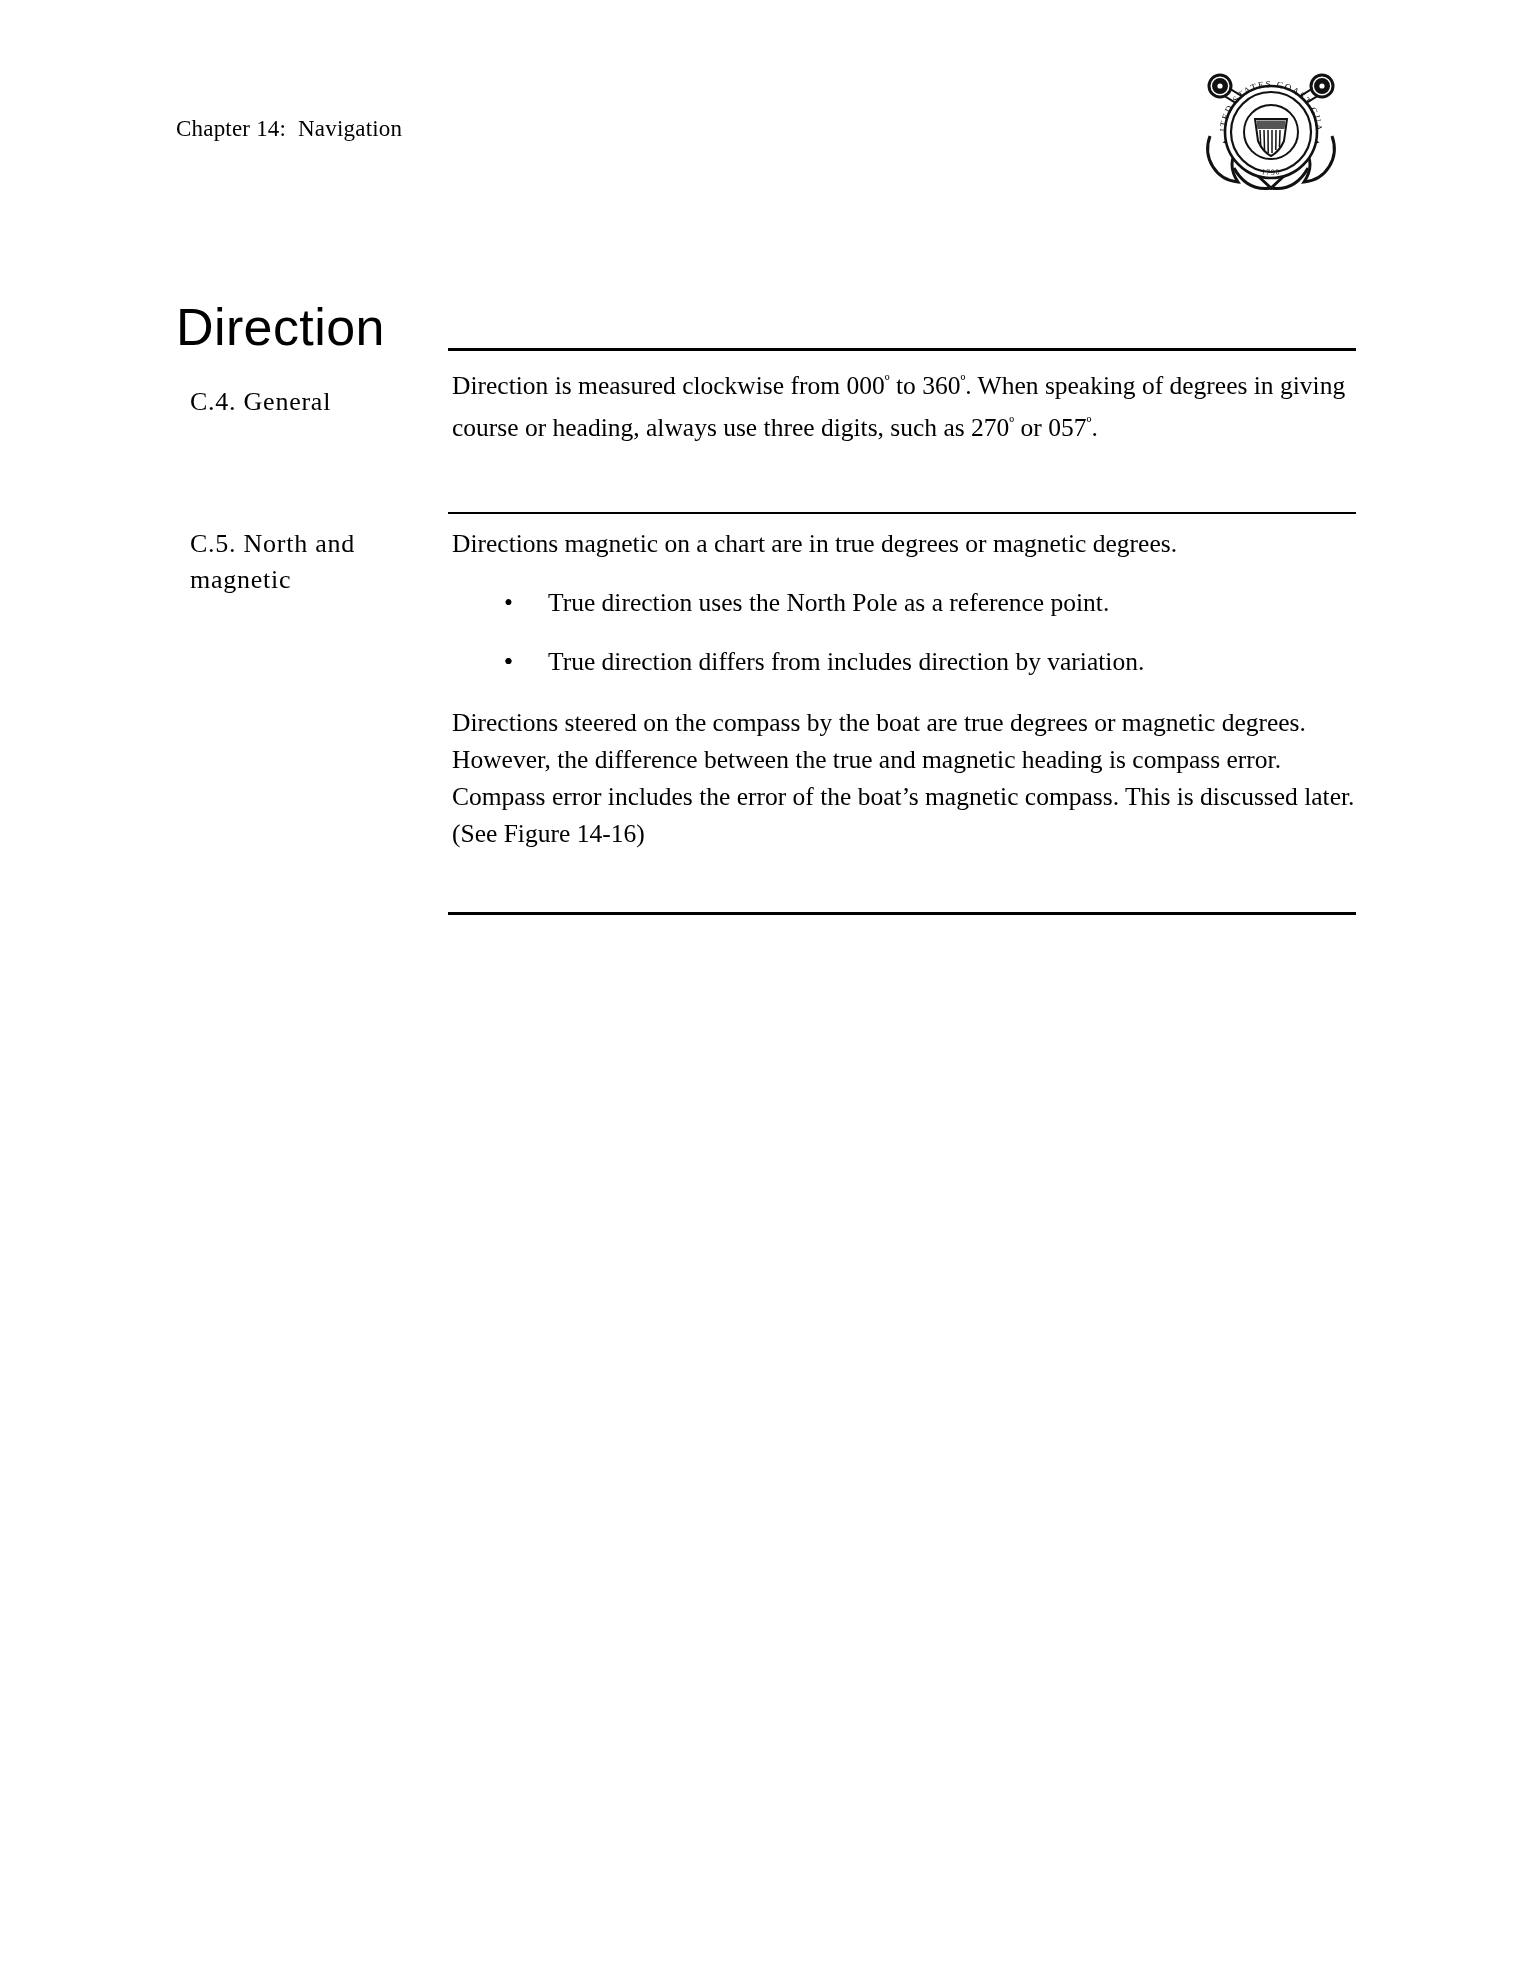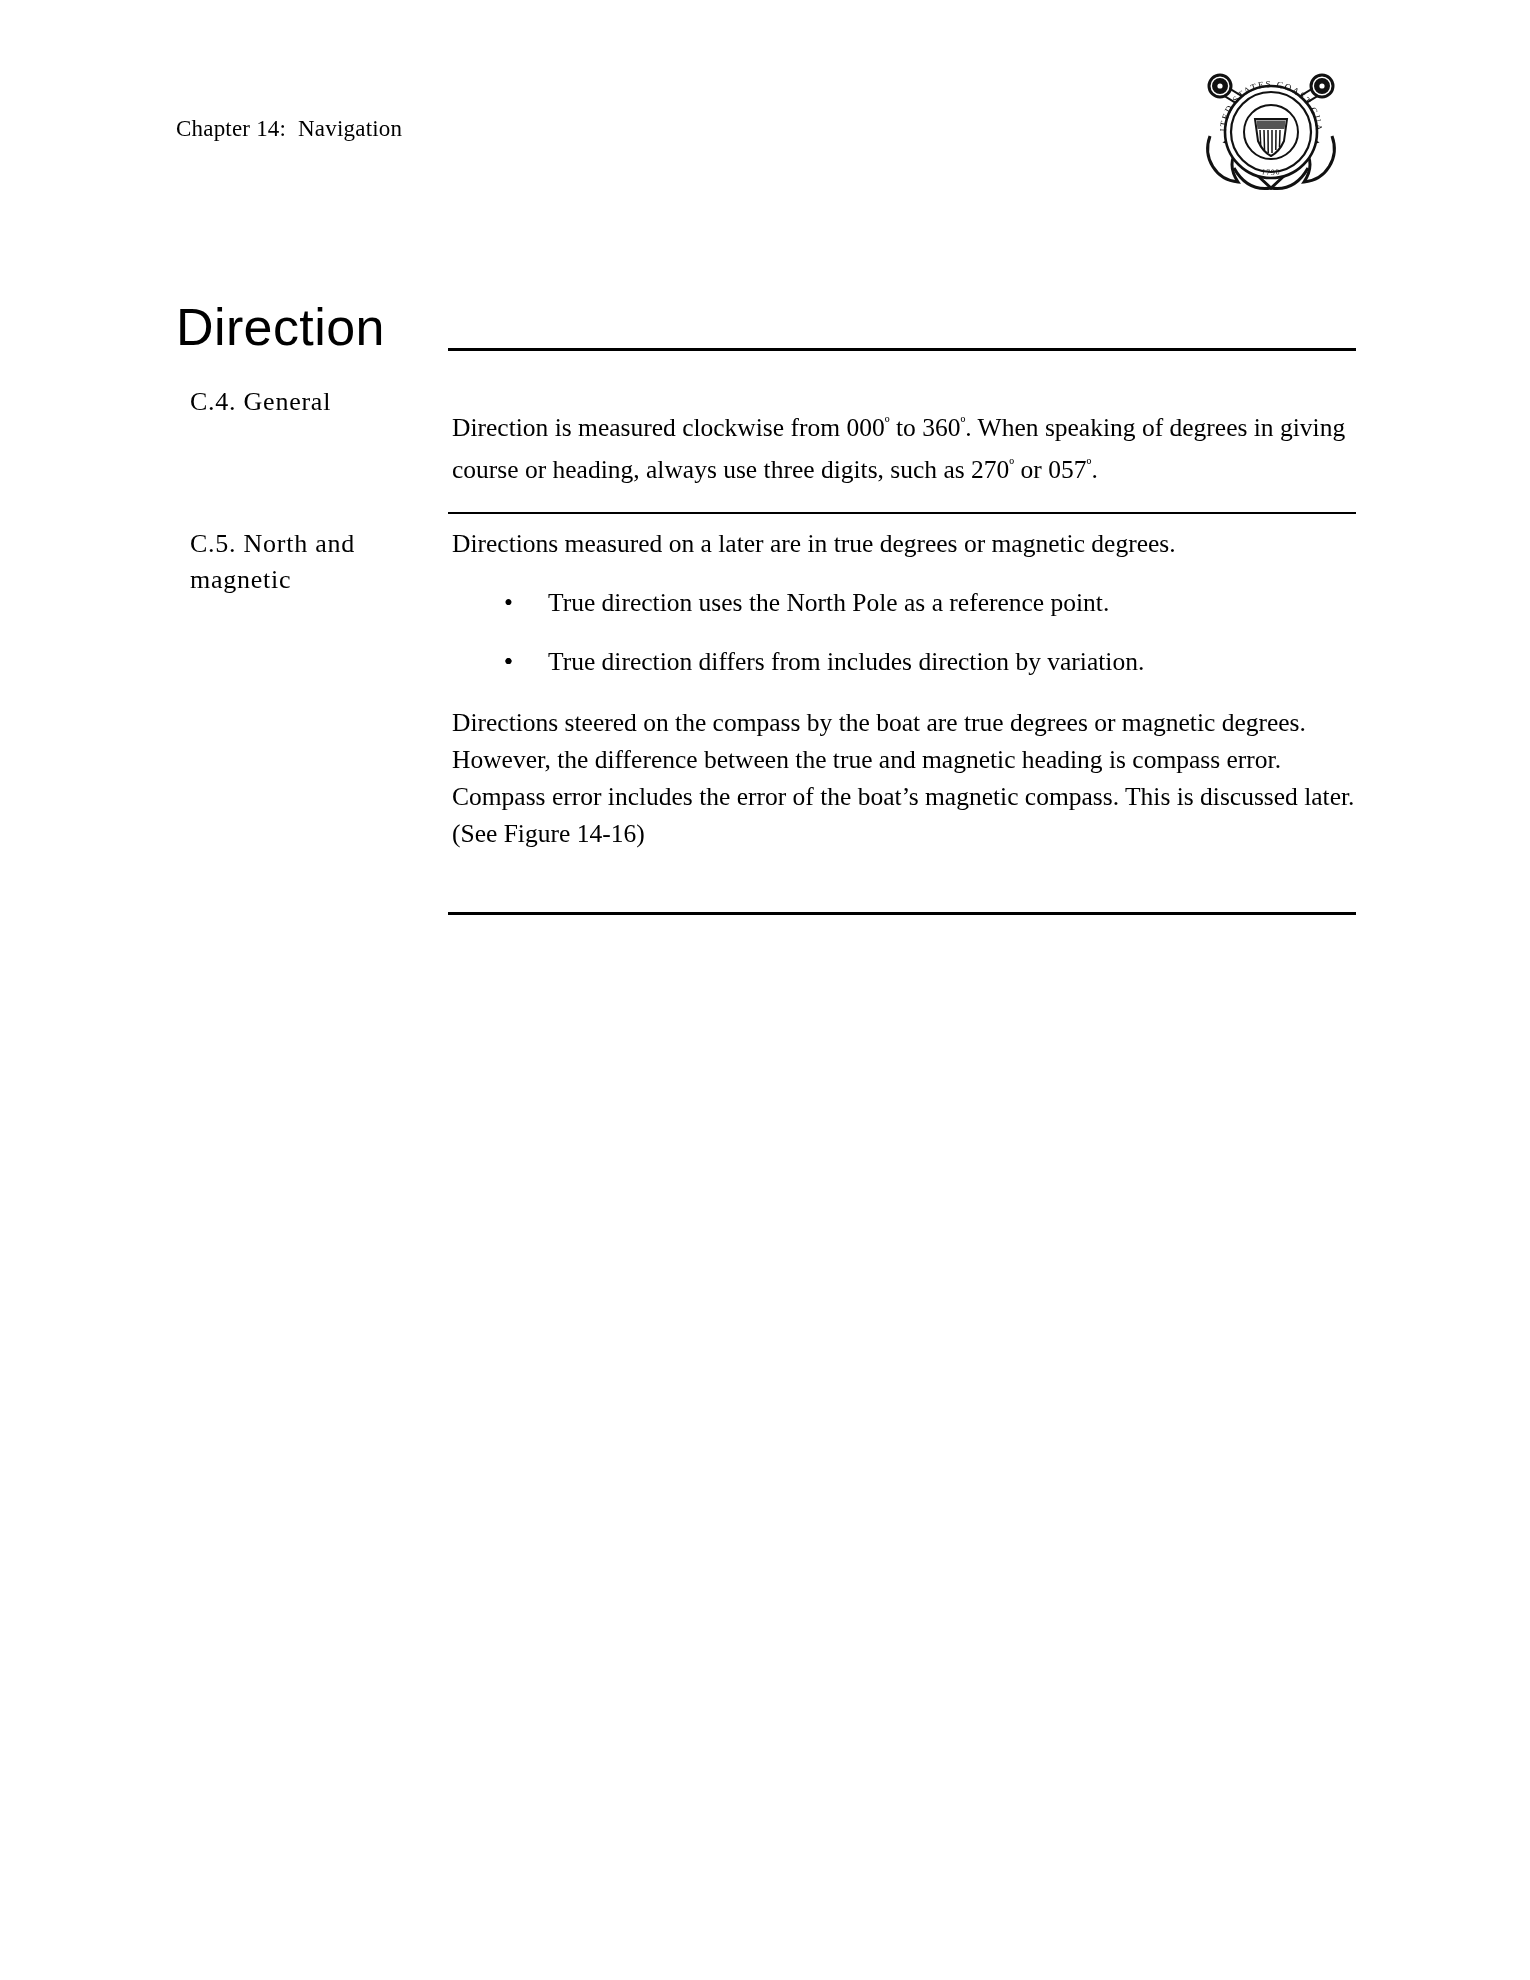--- a/index.html
+++ b/index.html
@@ -85,21 +85,21 @@
     width: 905px;
     font-size: 25.5px;
     line-height: 37px;
     color: #000;
   }
   .row-body p {
     margin: 0;
   }
 
   .label-c4 { top: 384px; }
-  .body-c4  { top: 404px; }
+  .body-c4  { top: 362px; }
 
   .label-c5 { top: 526px; }
   .body-c5  { top: 525px; }
 
   
   ul.bullets {
     list-style: none;
     margin: 22px 0 0 0;
     padding: 0;
   }
@@ -209,21 +209,21 @@
   <div class="row-body body-c4">
     <p>Direction is measured clockwise from 000<span class="deg">º</span> to 360<span class="deg">º</span>. When speaking of degrees in giving course or heading, always use three digits, such as 270<span class="deg">º</span> or 057<span class="deg">º</span>.</p>
   </div>
 
   <div class="row-label label-c5">
     <div>C.5.  North and</div>
     <div>magnetic</div>
   </div>
 
   <div class="row-body body-c5">
-    <p>Directions measured on a later are in true degrees or magnetic degrees.</p>
+    <p>Directions magnetic on a chart are in true degrees or magnetic degrees.</p>
 
     <ul class="bullets">
       <li>
         <span class="bullet-dot">•</span>
         <span>True direction uses the North Pole as a reference point.</span>
       </li>
       <li>
         <span class="bullet-dot">•</span>
       </li>
       <li>

